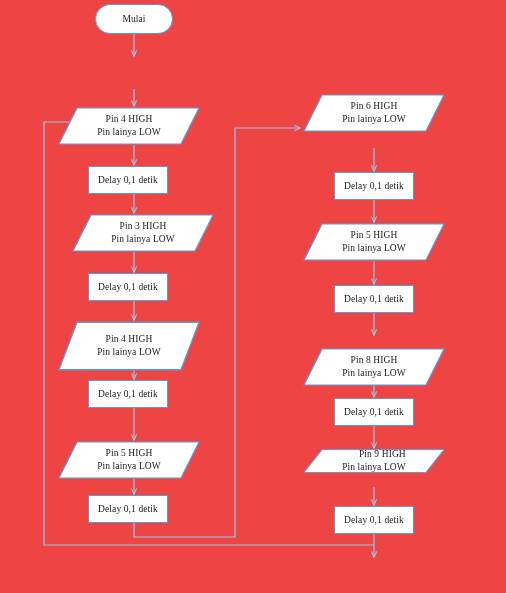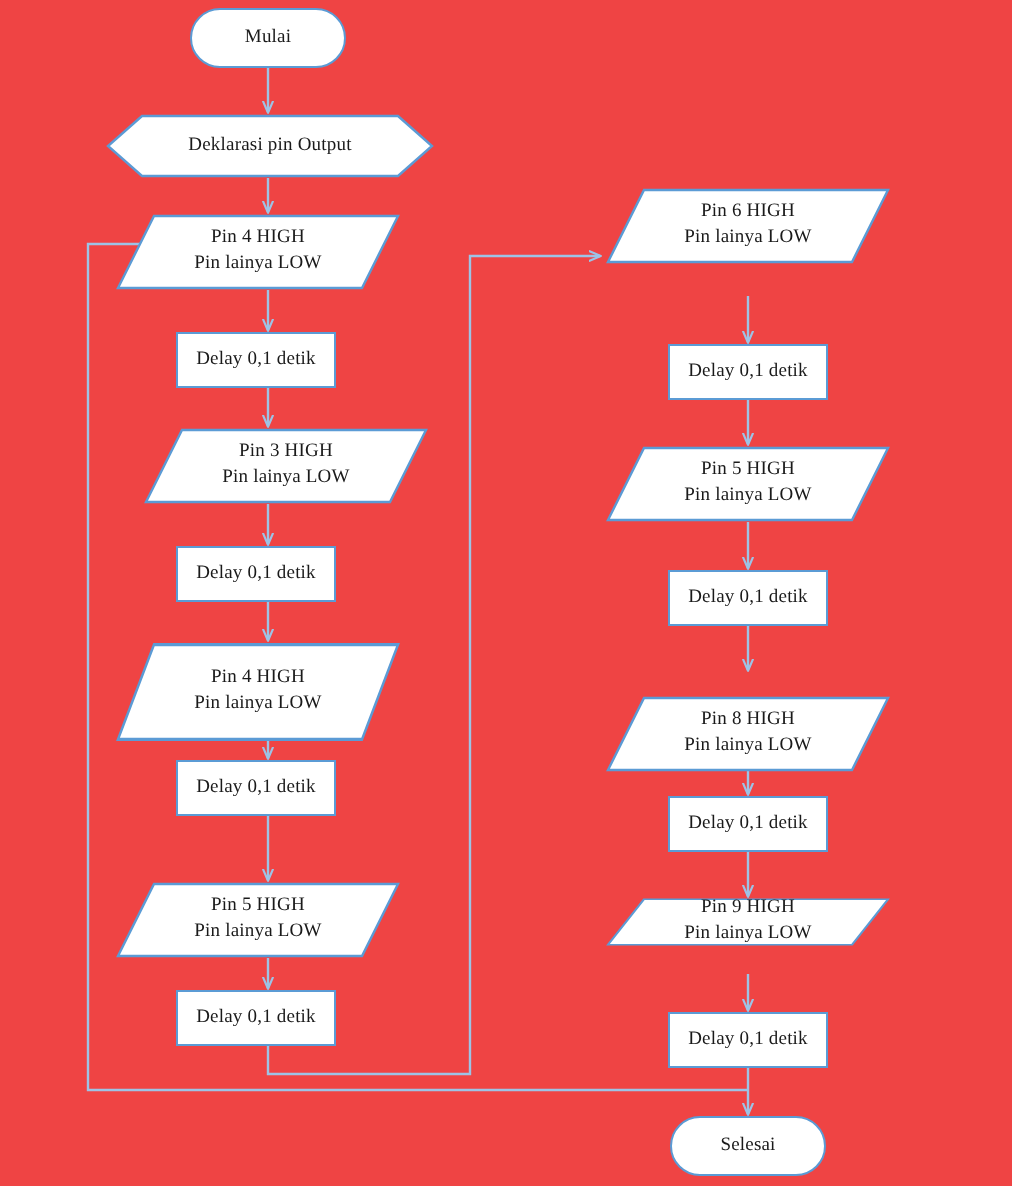--- a/index.html
+++ b/index.html
@@ -118,26 +118,20 @@
       <line x1="374" y1="534" x2="374" y2="557" marker-end="url(#arrow-head)"></line>
 
       <path d="M374,545 L44,545 L44,122 L77,122" marker-end="url(#arrow-head)"></path>
     </g>
   </svg>
 
   <div class="node node-terminator" style="left:95px; top:4px; width:78px; height:30px;">
     <span>Mulai</span>
   </div>
 
-  <div class="node node-prep" style="left:53px; top:57px; width:164px; height:32px;">
-    <svg class="prep-shape" viewBox="0 0 164 32" preserveAspectRatio="none">
-      <polygon points="18,1 146,1 163,16 146,31 18,31 1,16" fill="#ffffff" stroke="#5b9bd5" stroke-width="1.2"></polygon>
-    </svg>
-    <span class="prep-label">Deklarasi pin Output</span>
-  </div>
 
   <div class="node node-io" style="left:58px; top:107px; width:142px; height:38px;">
     <svg class="io-shape" viewBox="0 0 142 38" preserveAspectRatio="none">
       <polygon points="19,1 141,1 123,37 1,37" fill="#ffffff" stroke="#5b9bd5" stroke-width="1.2"></polygon>
     </svg>
     <span class="io-label">Pin 4 HIGH
 Pin lainya LOW</span>
   </div>
 
   <div class="node node-process" style="left:88px; top:166px; width:80px; height:28px;">
@@ -209,29 +203,26 @@
       <polygon points="19,1 141,1 123,37 1,37" fill="#ffffff" stroke="#5b9bd5" stroke-width="1.2"></polygon>
     </svg>
     <span class="io-label">Pin 8 HIGH
 Pin lainya LOW</span>
   </div>
 
   <div class="node node-process" style="left:334px; top:398px; width:80px; height:28px;">
     <span>Delay 0,1 detik</span>
   </div>
 
-  <div class="node node-io" style="left:303px; top:449px; width:142px; height:24px;">
+  <div class="node node-io" style="left:303px; top:449px; width:142px; height:24px;text-align:right;">
     <svg class="io-shape" viewBox="0 0 142 38" preserveAspectRatio="none">
       <polygon points="19,1 141,1 123,37 1,37" fill="#ffffff" stroke="#5b9bd5" stroke-width="1.2"></polygon>
     </svg>
     <span class="io-label">Pin 9 HIGH
 Pin lainya LOW</span>
   </div>
 
   <div class="node node-process" style="left:334px; top:506px; width:80px; height:28px;">
     <span>Delay 0,1 detik</span>
   </div>
 
-  <div class="node node-terminator" style="left:335px; top:558px; width:78px; height:30px;">
-    <span>Selesai</span>
-  </div>
 
 </div>
 
 </body></html>

